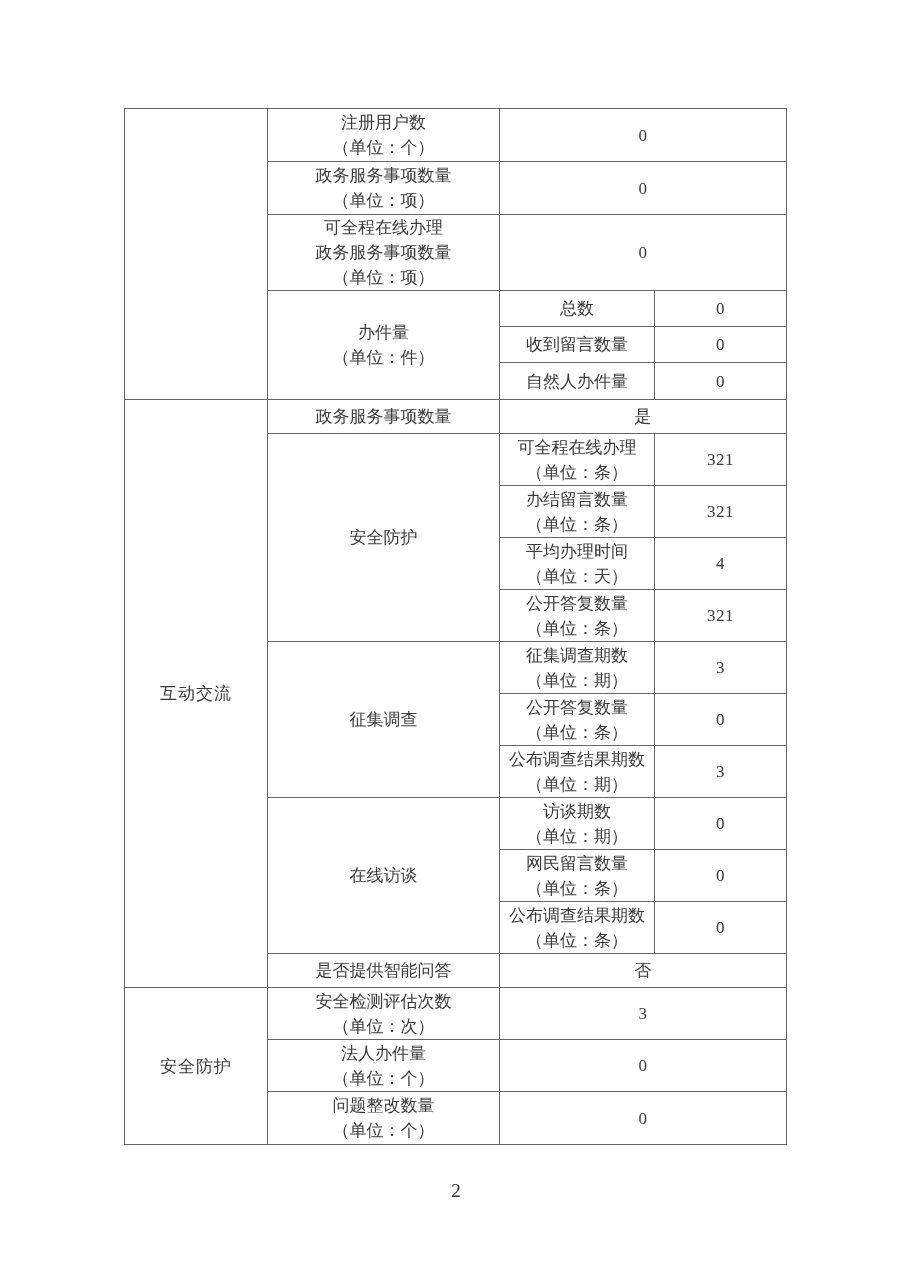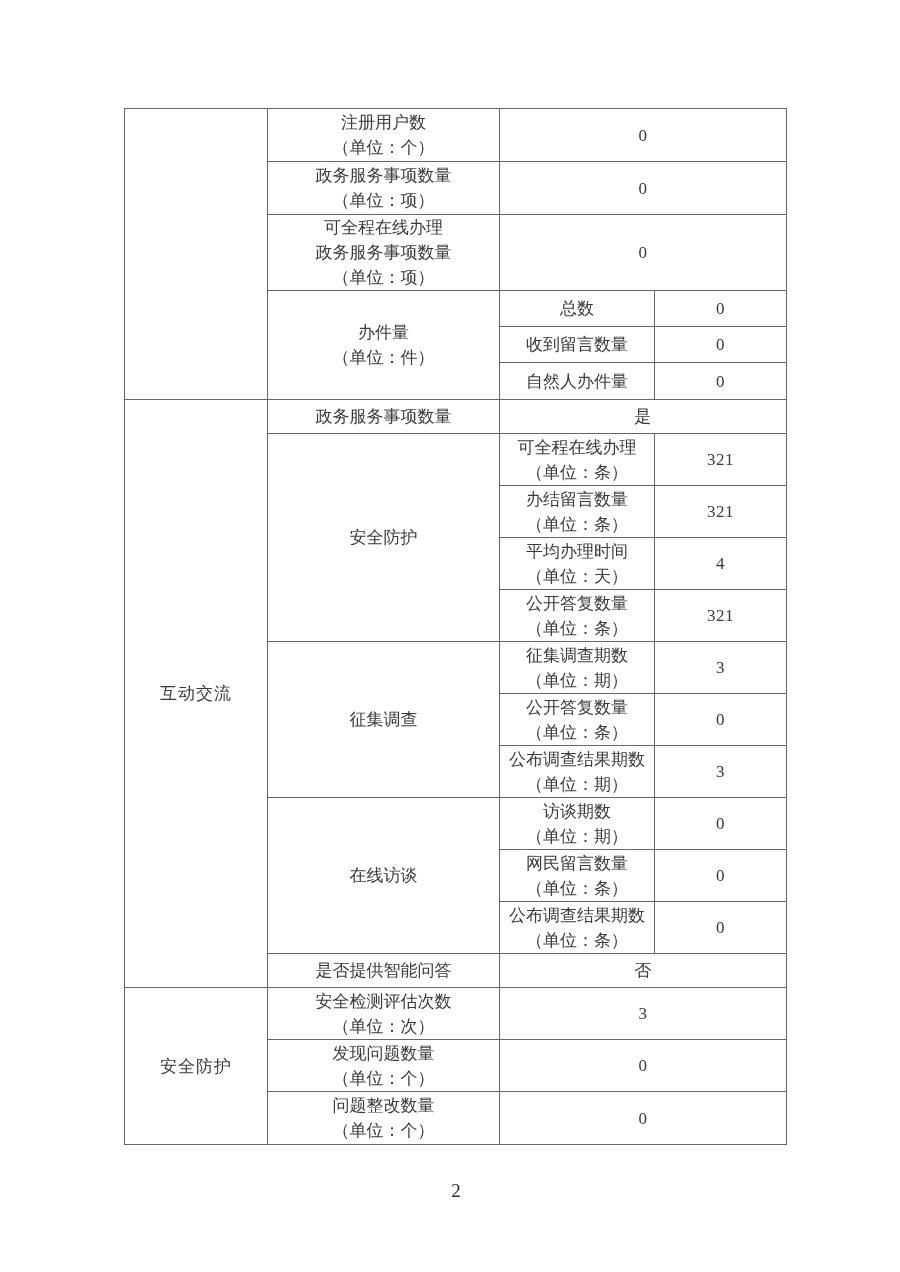--- a/index.html
+++ b/index.html
@@ -200,21 +200,21 @@
       <tr class="h52">
         <td class="group" rowspan="3">安全防护</td>
         <td class="label">
           <div>安全检测评估次数</div>
           <div>（单位：次）</div>
         </td>
         <td class="value" colspan="2">3</td>
       </tr>
       <tr class="h52">
         <td class="label">
-          <div>发现问题数量</div>
+          <div>法人办件量</div>
           <div>（单位：个）</div>
         </td>
         <td class="value" colspan="2">0</td>
       </tr>
       <tr class="h53">
         <td class="label">
           <div>问题整改数量</div>
           <div>（单位：个）</div>
         </td>
         <td class="value" colspan="2">0</td>

